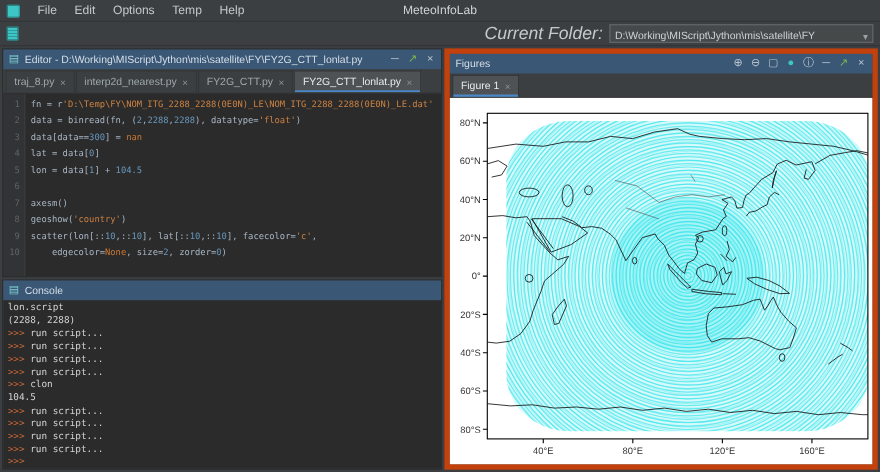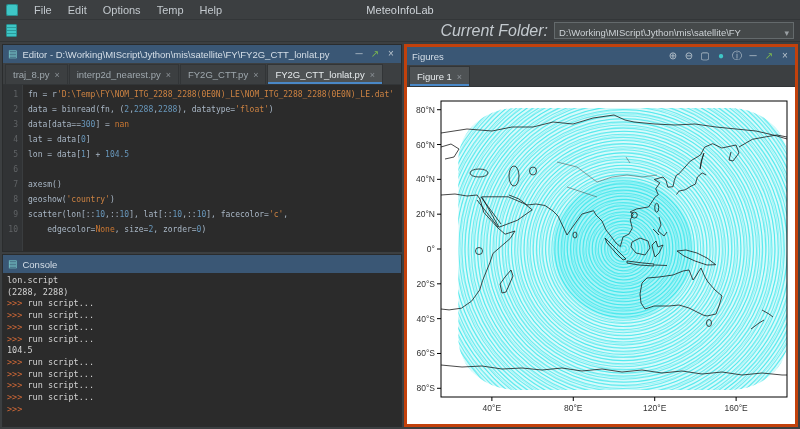--- a/index.html
+++ b/index.html
@@ -45,21 +45,21 @@
     display:flex; align-items:flex-end; padding:0 4px; gap:4px;
   }
   .folder-value {
     flex:1; font-size:9.5px; color:#cdd2d6; white-space:nowrap; overflow:hidden;
   }
   .combo-arrow { color:#9aa0a4; font-size:9px; line-height:1; }
 
   
   .main { flex:1; display:flex; padding:2px; gap:2px; min-height:0; }
   .left-col { width:400px; flex:0 0 400px; display:flex; flex-direction:column; gap:2px; min-height:0; }
-  .right-col { flex:1; display:flex; flex-direction:column; border:3px solid #c2410c; min-width:0; }
+  .right-col { flex:1; display:flex; flex-direction:column; border:5px solid #c2410c; min-width:0; }
 
   
   .panel-titlebar {
     height:18px; flex:0 0 18px; background:#3a5775; display:flex; align-items:center;
     padding:0 5px; gap:5px; font-size:9.5px; color:#d6dfe8; white-space:nowrap; overflow:hidden;
   }
   .panel-glyph { font-size:10px; color:#7fd3d3; line-height:1; }
   .titlebar-title { overflow:hidden; text-overflow:ellipsis; }
   .titlebar-buttons { margin-left:auto; display:flex; gap:6px; align-items:center; }
   .tb-icon { font-size:10px; color:#b9c4cd; line-height:1; text-align:center; min-width:10px; cursor:default; }
@@ -193,20 +193,21 @@
           <span class="panel-glyph">▤</span>
           <span class="titlebar-title">Console</span>
         </div>
         <div class="console-output" id="console-lines">
             <div class="console-line">lon.script</div>
             <div class="console-line">(2288, 2288)</div>
             <div class="console-line"><span class="prompt">&gt;&gt;&gt;</span> run script...</div>
             <div class="console-line"><span class="prompt">&gt;&gt;&gt;</span> run script...</div>
             <div class="console-line"><span class="prompt">&gt;&gt;&gt;</span> run script...</div>
             <div class="console-line"><span class="prompt">&gt;&gt;&gt;</span> run script...</div>
+            <div class="console-line"><span class="prompt">&gt;&gt;&gt;</span> clon</div>
             <div class="console-line">104.5</div>
             <div class="console-line"><span class="prompt">&gt;&gt;&gt;</span> run script...</div>
             <div class="console-line"><span class="prompt">&gt;&gt;&gt;</span> run script...</div>
             <div class="console-line"><span class="prompt">&gt;&gt;&gt;</span> run script...</div>
             <div class="console-line"><span class="prompt">&gt;&gt;&gt;</span> run script...</div>
             <div class="console-line"><span class="prompt">&gt;&gt;&gt;</span> </div>
           </div>
       </div>
     </div>
 

